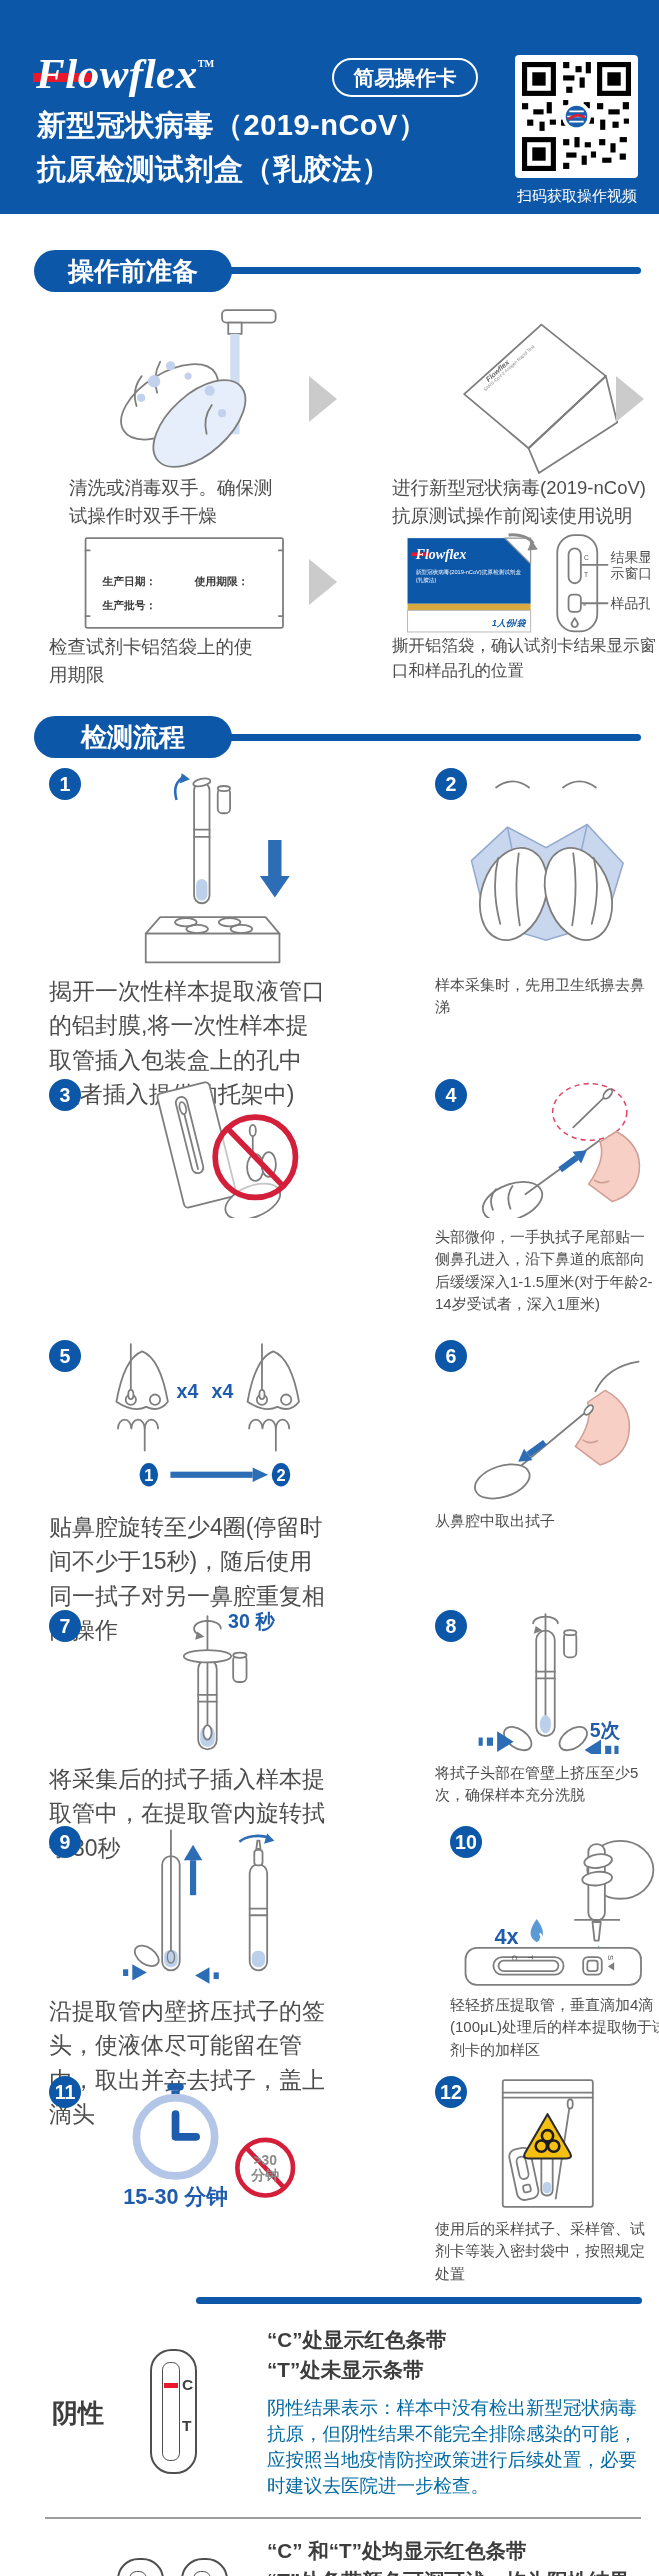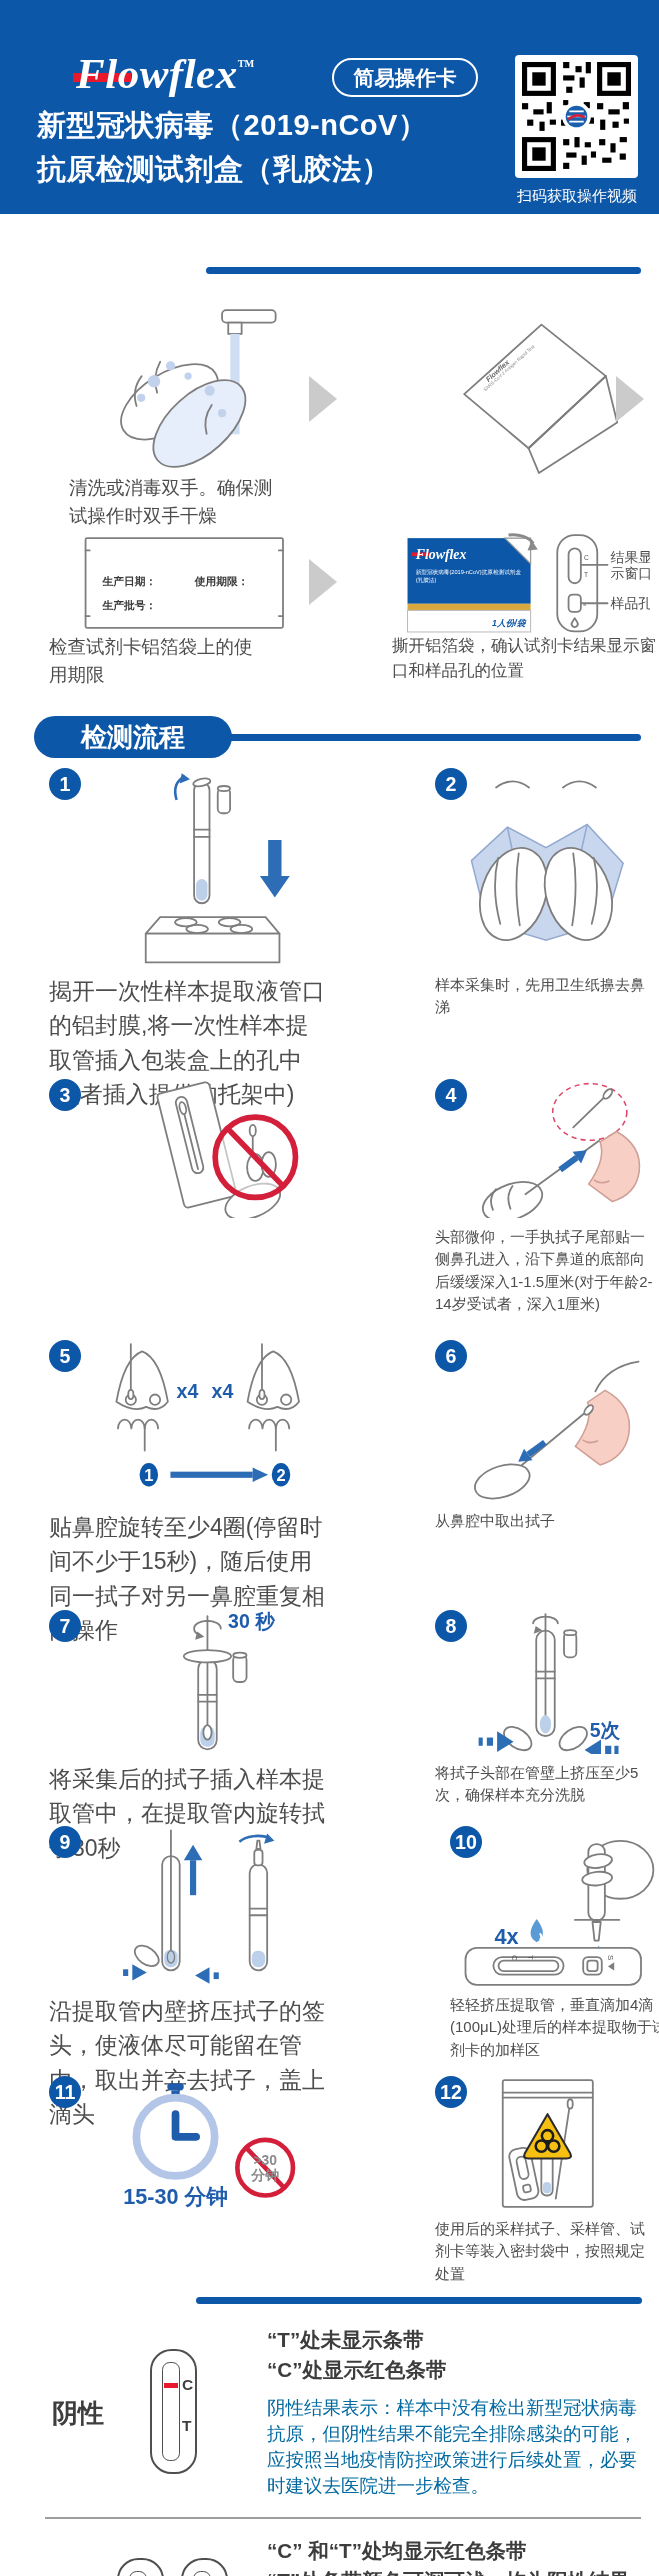--- a/index.html
+++ b/index.html
@@ -1,20 +1,20 @@
 <!DOCTYPE html>
 <html style="font-size:8.2px"><head>
 <meta charset="utf-8">
 <style>
   html,body{margin:0;padding:0;background:#fff;}
   #page{position:relative;width:659px;height:3082px;background:#ffffff;overflow:hidden;
         font-family:"Liberation Sans","DejaVu Sans",sans-serif;}
   
   .hdr{position:absolute;left:0;top:0;width:659px;height:214px;background:#0d57a8;}
-  .logo{position:absolute;left:36px;top:49px;height:49px;margin-left:40px;}
+  .logo{position:absolute;left:36px;top:49px;height:49px;}
   .logo .bar{position:absolute;left:-3.1px;top:24px;width:58px;height:8.8px;background:#e8192c;}
   .logo .word{position:relative;font-family:"Liberation Serif","DejaVu Serif",serif;
         font-style:italic;font-weight:bold;font-size:43px;color:#fff;letter-spacing:0.5px;}
   .logo .tm{font-size:10.3px;font-style:normal;vertical-align:20.6px;letter-spacing:0;}
   .badge{position:absolute;left:332px;top:58px;height:35px;border:2.1px solid #fff;border-radius:19.6px;
         color:#fff;font-size:20.6px;font-weight:bold;display:flex;align-items:center;padding:0 19.6px;}
   .htitle{position:absolute;left:37px;color:#fff;font-weight:bold;font-size:29px;letter-spacing:0.5px;}
   .qrbox{position:absolute;left:515px;top:55px;width:123px;height:123px;background:#fff;border-radius:4.1px;
         display:flex;align-items:center;justify-content:center;}
   .qrcap{position:absolute;left:501px;top:187px;width:152px;text-align:center;color:#fff;font-size:15px;}
@@ -119,20 +119,21 @@
         <circle cx="106" cy="106" r="28" fill="#fff"></circle>
         <circle cx="106" cy="106" r="21" fill="#1a5fae"></circle>
         <path d="M88,106 h36 M92,96 h28 M92,116 h28" stroke="#fff" stroke-width="3" fill="none"></path>
         <path d="M90,112 q16,-14 32,-4" stroke="#d42038" stroke-width="5" fill="none"></path>
       </svg>
     </div>
     <div class="qrcap">扫码获取操作视频</div>
   </div>
 
   <div class="hline" style="left:206px;top:267px;width:435px;"></div>
+  <div class="pill" style="left:34px;top:250px;width:198px;">操作前准备</div>
 
   <div class="cell" style="left:49px;top:304px;width:268px;margin-left:20px;">
     <div class="illus" style="height:170px;">
       <svg width="222" height="170" viewBox="0 0 430 330">
         <rect x="252" y="12" width="104" height="24" rx="8" class="fw"></rect>
         <rect x="264" y="36" width="26" height="22" class="fw"></rect>
         <rect x="268" y="58" width="18" height="195" fill="#cfdef2"></rect>
         <ellipse cx="150" cy="190" rx="105" ry="56" transform="rotate(-32 150 190)" class="fw"></ellipse>
         <ellipse cx="208" cy="232" rx="108" ry="58" transform="rotate(-42 208 232)" fill="#e7eefb" stroke="#7e7e7e" stroke-width="3.5"></ellipse>
         <path class="ln" d="M96,140 q-20,26 -10,58 M132,112 q-16,30 -6,60 M232,196 q-18,26 -10,56"></path>
@@ -150,20 +151,21 @@
   <div class="cell" style="left:392px;top:304px;width:268px;">
     <div class="illus" style="height:170px;">
       <svg width="222" height="170" viewBox="0 0 430 330">
         <polygon points="95,175 245,40 370,140 220,280" class="fw"></polygon>
         <polygon points="220,280 370,140 392,230 240,328" class="fw"></polygon>
         <line x1="220" y1="280" x2="370" y2="140" class="ln"></line>
         <text x="142" y="152" transform="rotate(-42 142 152)" font-size="14" font-style="italic" font-weight="bold" fill="#666" class="svgtxt">Flowflex</text>
         <text x="136" y="170" transform="rotate(-42 136 170)" font-size="9" fill="#888" class="svgtxt">SARS-CoV-2 Antigen Rapid Test</text>
       </svg>
     </div>
+    <div class="cap capP" style="width:258px;">进行新型冠状病毒(2019-nCoV)抗原测试操作前阅读使用说明</div>
   </div>
 
   <div class="garrow" style="left:309px;top:376px;"></div>
   <div class="garrow" style="left:616px;top:376px;"></div>
 
   <div class="cell" style="left:49px;top:533px;width:268px;">
     <div class="illus" style="height:100px;">
       <svg width="222" height="100" viewBox="0 0 430 195">
         <rect x="25" y="10" width="385" height="175" rx="3" class="fw"></rect>
         <path class="ln" d="M25,34 h8 M402,34 h8 M25,162 h8 M402,162 h8" stroke-width="2.5"></path>
@@ -503,22 +505,22 @@
   <div class="hline" style="left:196px;top:2297px;width:446px;"></div>
 
   <div class="verdict" style="top:2396px;">阴性</div>
   <div class="strip" style="left:150px;top:2349px;height:121px;">
     <div class="s-win"></div>
     <span class="s-line" style="top:32px;background:#e8192c;"></span>
     <span class="s-letter" style="top:25px;">C</span>
     <span class="s-letter" style="top:66px;">T</span>
   </div>
   <div class="rtitle" style="top:2325px;">
+    <div>“C”处显示红色条带</div>
     <div>“T”处未显示条带</div>
-    <div>“C”处显示红色条带</div>
   </div>
   <div class="rbody" style="top:2395px;">阴性结果表示：样本中没有检出新型冠状病毒抗原，但阴性结果不能完全排除感染的可能，应按照当地疫情防控政策进行后续处置，必要时建议去医院进一步检查。</div>
   <div class="divider" style="top:2517px;"></div>
 
   <div class="strip" style="left:117px;top:2558px;height:118px;">
     <div class="s-win"></div>
 
   </div>
   <div class="strip" style="left:181px;top:2558px;height:118px;">
     <div class="s-win"></div>

